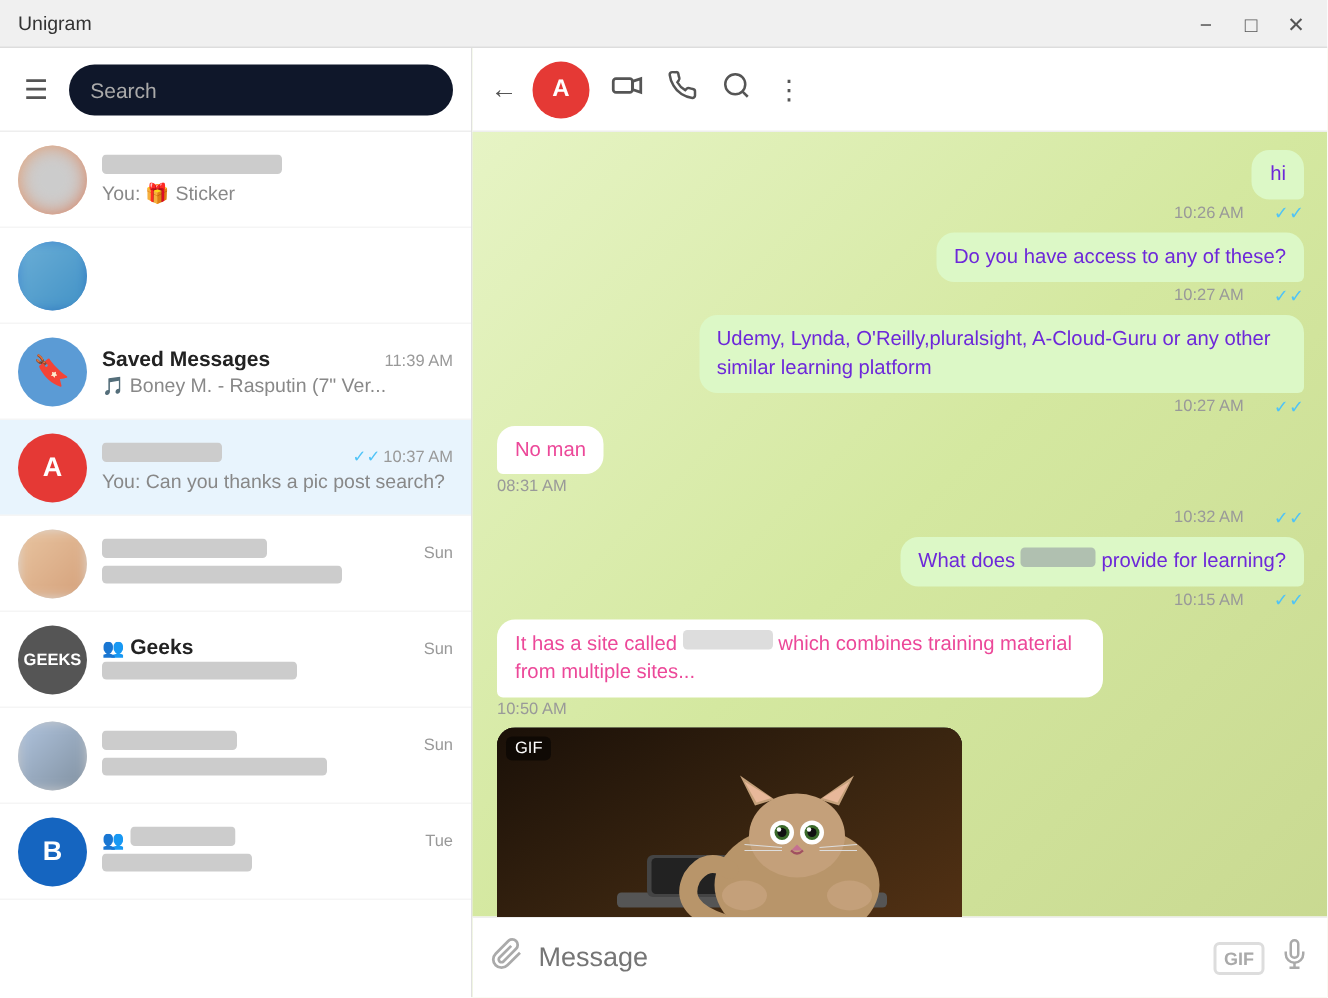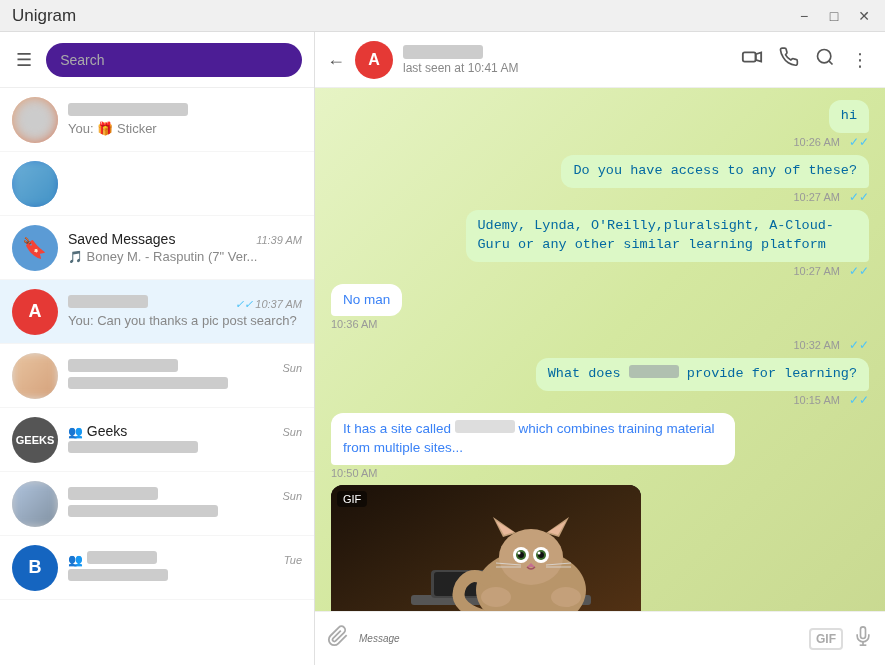--- a/index.html
+++ b/index.html
@@ -9,21 +9,21 @@
     .titlebar {
       height: 32px;
       background: #f0f0f0;
       display: flex;
       align-items: center;
       justify-content: space-between;
       padding: 0 8px 0 12px;
       border-bottom: 1px solid #ddd;
       flex-shrink: 0;
     }
-    .titlebar-title { font-size: 17px; color: #333; }
+    .titlebar-title { font-size: 13px; color: #333; }
     .titlebar-controls { display: flex; gap: 4px; }
     .titlebar-btn {
       width: 26px; height: 20px;
       display: flex; align-items: center; justify-content: center;
       font-size: 14px; color: #555; cursor: pointer; border-radius: 3px;
     }
 
     
     .main { display: flex; flex: 1; overflow: hidden; }
 
@@ -41,21 +41,21 @@
       display: flex;
       align-items: center;
       padding: 0 12px;
       gap: 10px;
       border-bottom: 1px solid #eee;
     }
     .hamburger-btn { font-size: 18px; color: #555; cursor: pointer; padding: 4px; }
     .search-box {
       flex: 1;
       height: 34px;
-      background: #4c1d95;
+      background: #0f172a;
       border-radius: 17px;
       display: flex;
       align-items: center;
       padding: 0 14px;
       font-size: 14px;
       color: #aaa;
       cursor: text;
     }
 
     
@@ -73,22 +73,22 @@
     .avatar {
       width: 46px; height: 46px;
       border-radius: 50%;
       flex-shrink: 0;
       display: flex; align-items: center; justify-content: center;
       font-size: 18px; font-weight: bold; color: #fff;
       overflow: hidden;
     }
     .chat-info { flex: 1; min-width: 0; }
     .chat-top { display: flex; justify-content: space-between; align-items: baseline; }
-    .chat-name { font-size: 14px; font-weight: 400; color: #222; white-space: nowrap; overflow: hidden; text-overflow: ellipsis; }
-    .chat-time { font-size: 11px; color: #999; flex-shrink: 0; margin-left: 6px; font-style: italic; }
+    .chat-name { font-size: 14px; font-weight: 700; color: #222; white-space: nowrap; overflow: hidden; text-overflow: ellipsis; }
+    .chat-time { font-size: 11px; color: #999; flex-shrink: 0; margin-left: 6px; }
     .chat-preview { font-size: 13px; color: #888; white-space: nowrap; overflow: hidden; text-overflow: ellipsis; margin-top: 2px; }
     .blurred-text {
       display: inline-block;
       background: #ccc;
       border-radius: 3px;
       color: transparent;
       user-select: none;
     }
 
     
@@ -135,23 +135,23 @@
     .msg { display: flex; flex-direction: column; max-width: 75%; margin-bottom: 2px; }
     .msg.outgoing { align-self: flex-end; align-items: flex-end; }
     .msg.incoming { align-self: flex-start; align-items: flex-start; }
     .bubble {
       padding: 7px 12px;
       border-radius: 12px;
       font-size: 13.5px;
       line-height: 1.4;
       position: relative;
     }
-    .msg.outgoing .bubble { background: #dcf8c6; border-bottom-right-radius: 4px; color: #0369a1; font-family: Liberation Mono, monospace; }
-    .msg.incoming .bubble { background: #fff; border-bottom-left-radius: 4px; color: #3b82f6; }
-    .msg-meta { font-size: 11px; color: #999; margin-top: 2px; display: flex; align-items: center; gap: 9px; }
+    .msg.outgoing .bubble { background: #dcf8c6; border-bottom-right-radius: 4px; color: #6d28d9; }
+    .msg.incoming .bubble { background: #fff; border-bottom-left-radius: 4px; color: #ec4899; }
+    .msg-meta { font-size: 11px; color: #999; margin-top: 2px; display: flex; align-items: center; gap: 20px; }
     .msg.outgoing .msg-meta { justify-content: flex-end; }
     .checkmark { color: #4fc3f7; font-size: 12px; }
 
     
     .gif-container {
       border-radius: 12px;
       overflow: hidden;
       width: 310px;
       height: 170px;
       position: relative;
@@ -179,23 +179,22 @@
       gap: 10px;
       border-top: 1px solid #eee;
       flex-shrink: 0;
     }
     .attach-btn { font-size: 20px; color: #aaa; cursor: pointer; }
     .input-field {
       flex: 1;
       height: 38px;
       border: none;
       outline: none;
-      font-size: 10px;
+      font-size: 18px;
       color: #aaa;
-      font-style: italic;
     }
     .gif-btn {
       font-size: 12px; font-weight: bold; color: #aaa;
       border: 2px solid #ddd; border-radius: 4px;
       padding: 2px 5px; cursor: pointer;
     }
     .mic-btn { font-size: 20px; color: #aaa; cursor: pointer; }
   </style>
 </head>
 <body>
@@ -327,26 +326,20 @@
       </div>
 
     </div>
   </div>
 
   <div class="chat-area">
 
     <div class="chat-header">
       <div class="back-btn">←</div>
       <div class="header-avatar">A</div>
-      <div class="header-info">
-        <div class="header-name">
-          <span class="blurred-text" style="width:80px;height:14px;display:inline-block;background:#ccc;border-radius:3px;">&nbsp;</span>
-        </div>
-        <div class="header-status">last seen at 10:41 AM</div>
-      </div>
       <div class="header-actions">
         <div class="header-icon">
           <svg width="22" height="22" viewBox="0 0 24 24" fill="none" stroke="#555" stroke-width="2">
               <rect x="2" y="7" width="14" height="10" rx="2"></rect>
               <polygon points="16,9 22,7 22,17 16,15"></polygon>
             </svg>
         </div>
         <div class="header-icon">
           <svg width="20" height="20" viewBox="0 0 24 24" fill="none" stroke="#555" stroke-width="2">
               <path d="M22 16.92v3a2 2 0 0 1-2.18 2 19.79 19.79 0 0 1-8.63-3.07A19.5 19.5 0 0 1 4.84 12.06 19.79 19.79 0 0 1 1.77 3.5 2 2 0 0 1 3.74 1.3h3a2 2 0 0 1 2 1.72c.127.96.361 1.903.7 2.81a2 2 0 0 1-.45 2.11L7.91 9.4a16 16 0 0 0 6.29 6.29l1.17-1.17a2 2 0 0 1 2.11-.45c.907.339 1.85.573 2.81.7A2 2 0 0 1 22 16.92z"></path>
@@ -384,21 +377,21 @@
         <div class="bubble">Udemy, Lynda, O'Reilly,pluralsight, A-Cloud-Guru or any other similar learning platform</div>
         <div class="msg-meta">
           <span>10:27 AM</span>
           <span class="checkmark">✓✓</span>
         </div>
       </div>
 
       <div class="msg incoming">
         <div class="bubble">No man</div>
         <div class="msg-meta">
-          <span>10:36 AM</span>
+          <span>08:31 AM</span>
         </div>
       </div>
 
       <div class="msg outgoing">
         <div class="msg-meta">
           <span>10:32 AM</span>
           <span class="checkmark">✓✓</span>
         </div>
       </div>
 

